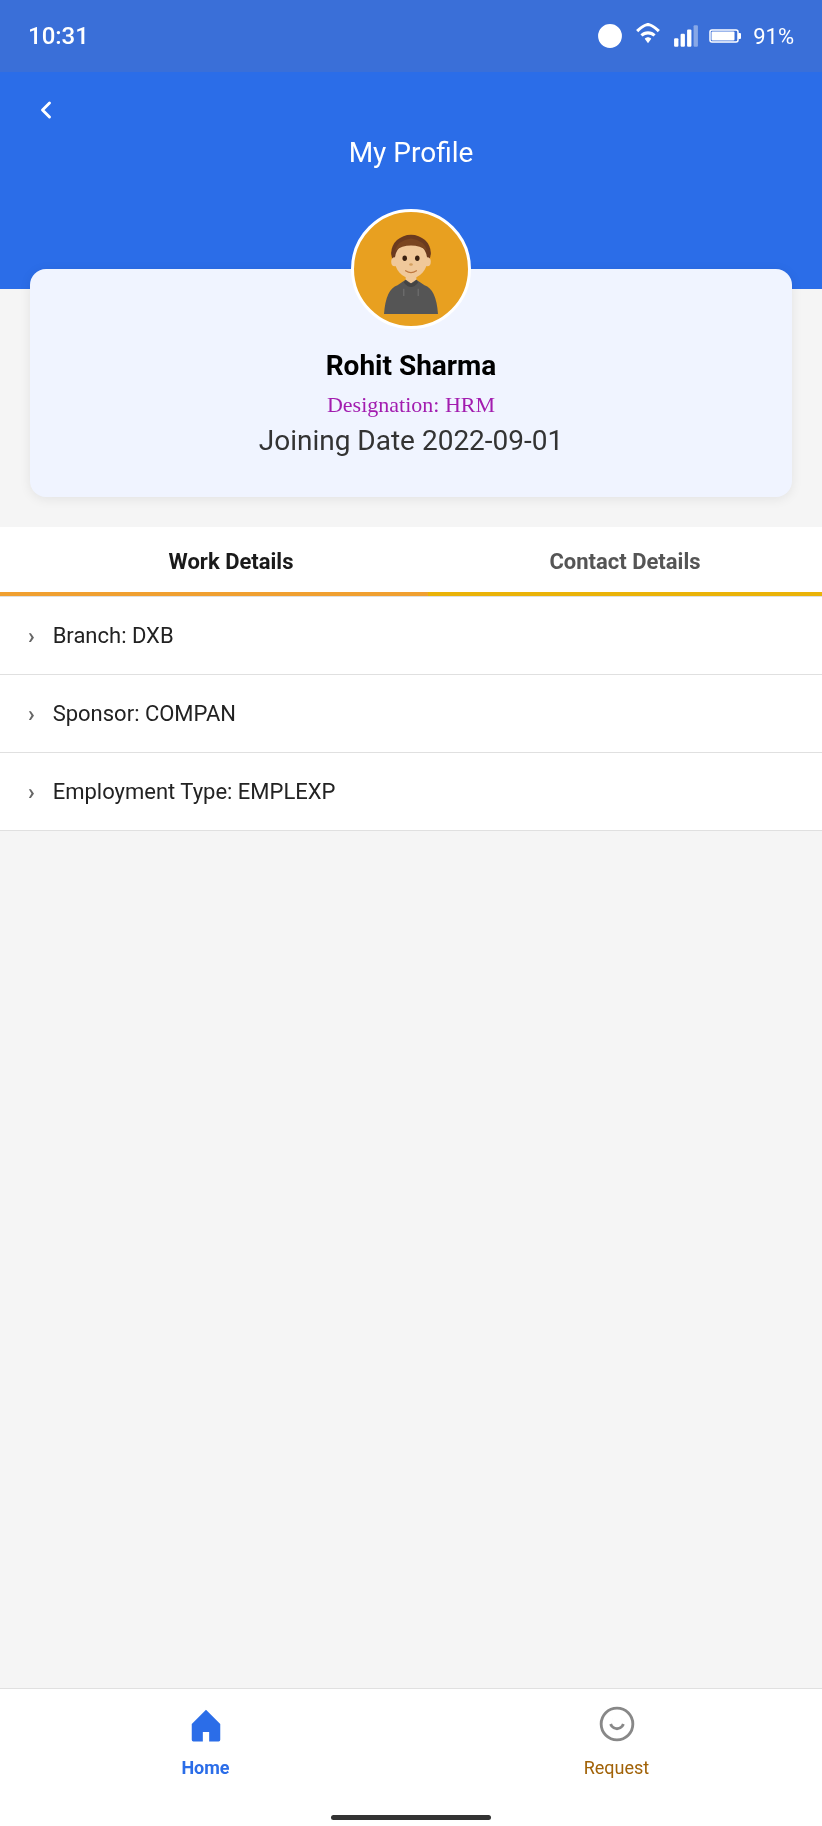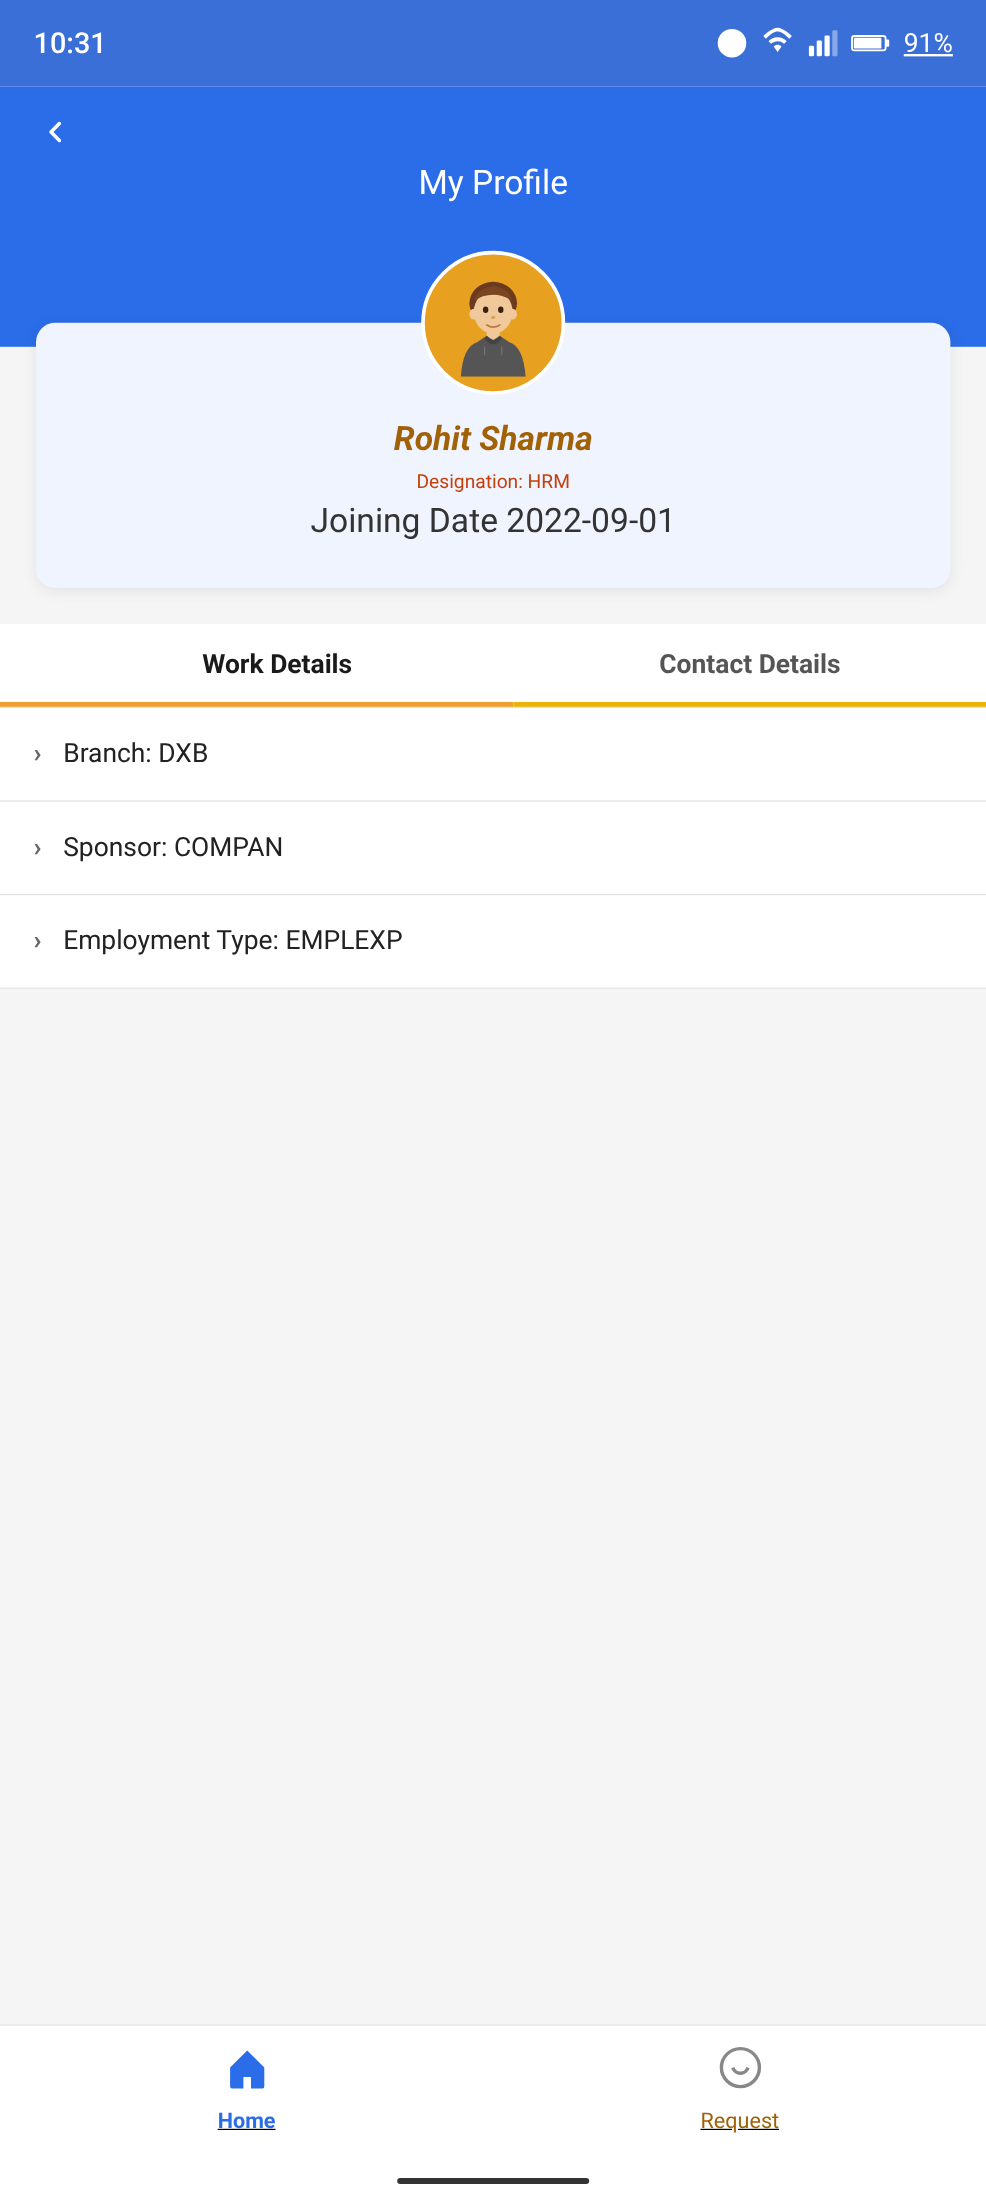--- a/index.html
+++ b/index.html
@@ -34,21 +34,20 @@
       font-size: 24px;
       font-weight: 500;
     }
 
     .status-icons {
       display: flex;
       align-items: center;
       gap: 10px;
       color: white;
       font-size: 20px;
-      text-decoration: underline;
     }
 
     .status-icons svg {
       fill: white;
     }
 
     .battery-text {
       color: white;
       font-size: 22px;
     }
@@ -112,29 +111,29 @@
       background: #f0f4ff;
       border-radius: 16px;
       padding: 80px 20px 40px 20px;
       text-align: center;
       box-shadow: 0 2px 12px rgba(0,0,0,0.08);
     }
 
     .profile-name {
       font-size: 28px;
       font-weight: 700;
-      color: #a16207;
+      color: #000000;
       margin-bottom: 10px;
-      font-style: italic;
     }
 
     .profile-designation {
-      font-size: 16px;
-      color: #c2410c;
+      font-size: 22px;
+      color: #a21caf;
       margin-bottom: 6px;
+      font-family: Liberation Serif, serif;
     }
 
     .profile-department {
       font-size: 22px;
       color: #333;
       margin-bottom: 30px;
     }
 
     .profile-joining {
       font-size: 28px;
@@ -222,21 +221,20 @@
       bottom: 0;
     }
 
     .nav-item {
       flex: 1;
       display: flex;
       flex-direction: column;
       align-items: center;
       gap: 6px;
       cursor: pointer;
-      text-decoration: underline;
     }
 
     .nav-icon {
       font-size: 34px;
     }
 
     .nav-label {
       font-size: 18px;
       color: #a16207;
     }

